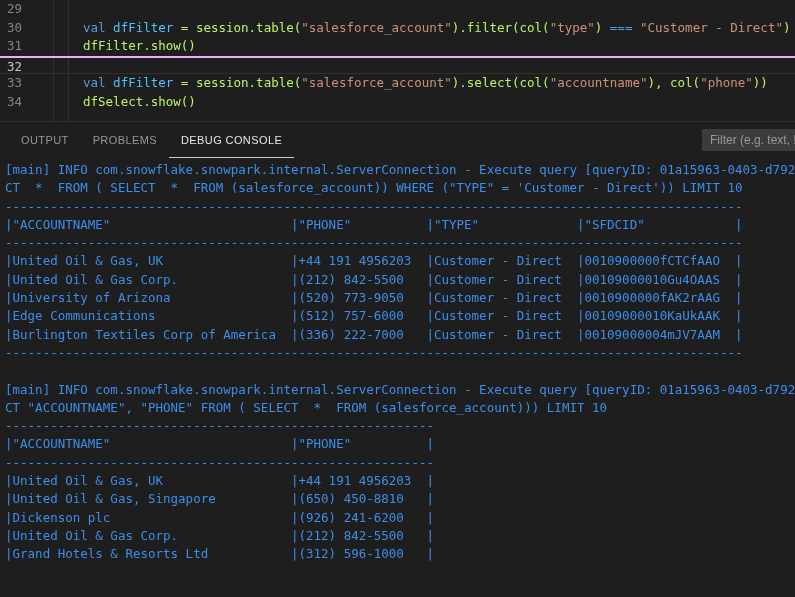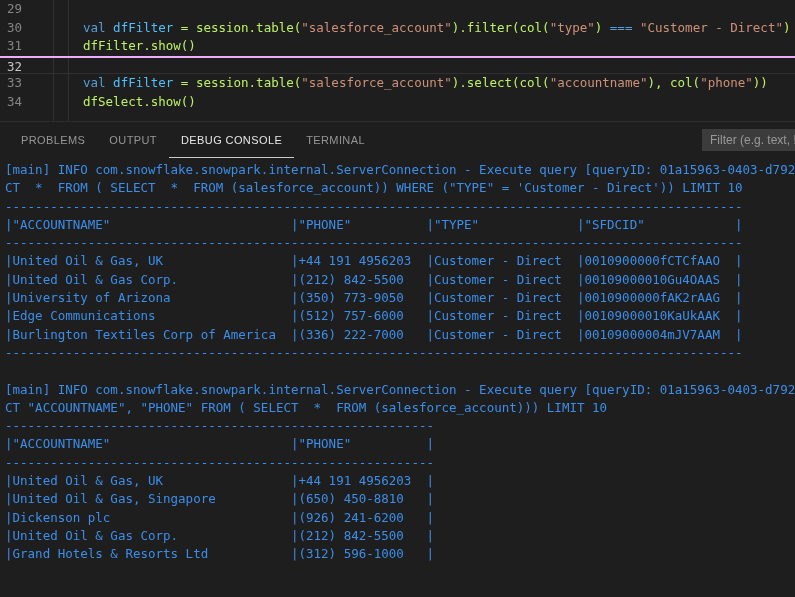--- a/index.html
+++ b/index.html
@@ -66,35 +66,34 @@
       <span class="code"><span class="tok-k">val</span><span class="tok-p"> </span><span class="tok-d">dfFilter</span><span class="tok-p"> = session.table(</span><span class="tok-s">"salesforce_account"</span><span class="tok-p">).select(col(</span><span class="tok-s">"accountname"</span><span class="tok-p">), col(</span><span class="tok-s">"phone"</span><span class="tok-p">))</span></span>
     </div>
     <div class="ed-row">
       <span class="ln">34</span>
       <span class="code"><span class="tok-p">dfSelect.show()</span></span>
     </div>
   </div>
 
 <div class="panel">
   <div class="panel-header" id="tabbar">
-    <div class="ptab">PROBLEMS</div>
-      <div class="ptab">OUTPUT</div>
+    <div class="ptab">OUTPUT</div>
+      <div class="ptab">PROBLEMS</div>
       <div class="ptab active">DEBUG CONSOLE</div>
-      <div class="ptab">TERMINAL</div>
       <input class="filter-input" type="text" placeholder="Filter (e.g. text, !exclude)" style="">
   </div>
   <div class="console" id="console">
       <div class="cline">[main] INFO com.snowflake.snowpark.internal.ServerConnection - Execute query [queryID: 01a15963-0403-d792-</div>
       <div class="cline">CT  *  FROM ( SELECT  *  FROM (salesforce_account)) WHERE ("TYPE" = 'Customer - Direct')) LIMIT 10</div>
       <div class="cline">--------------------------------------------------------------------------------------------------</div>
       <div class="cline">|"ACCOUNTNAME"                        |"PHONE"          |"TYPE"             |"SFDCID"            |</div>
       <div class="cline">--------------------------------------------------------------------------------------------------</div>
       <div class="cline">|United Oil &amp; Gas, UK                 |+44 191 4956203  |Customer - Direct  |0010900000fCTCfAAO  |</div>
       <div class="cline">|United Oil &amp; Gas Corp.               |(212) 842-5500   |Customer - Direct  |00109000010Gu4OAAS  |</div>
-      <div class="cline">|University of Arizona                |(350) 773-9050   |Customer - Direct  |0010900000fAK2rAAG  |</div>
+      <div class="cline">|University of Arizona                |(520) 773-9050   |Customer - Direct  |0010900000fAK2rAAG  |</div>
       <div class="cline">|Edge Communications                  |(512) 757-6000   |Customer - Direct  |00109000010KaUkAAK  |</div>
       <div class="cline">|Burlington Textiles Corp of America  |(336) 222-7000   |Customer - Direct  |00109000004mJV7AAM  |</div>
       <div class="cline">--------------------------------------------------------------------------------------------------</div>
       <div class="cline"> </div>
       <div class="cline">[main] INFO com.snowflake.snowpark.internal.ServerConnection - Execute query [queryID: 01a15963-0403-d792-</div>
       <div class="cline">CT "ACCOUNTNAME", "PHONE" FROM ( SELECT  *  FROM (salesforce_account))) LIMIT 10</div>
       <div class="cline">---------------------------------------------------------</div>
       <div class="cline">|"ACCOUNTNAME"                        |"PHONE"          |</div>
       <div class="cline">---------------------------------------------------------</div>
       <div class="cline">|United Oil &amp; Gas, UK                 |+44 191 4956203  |</div>

